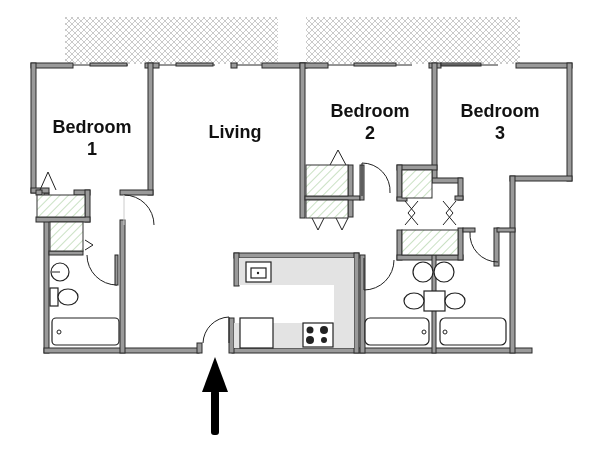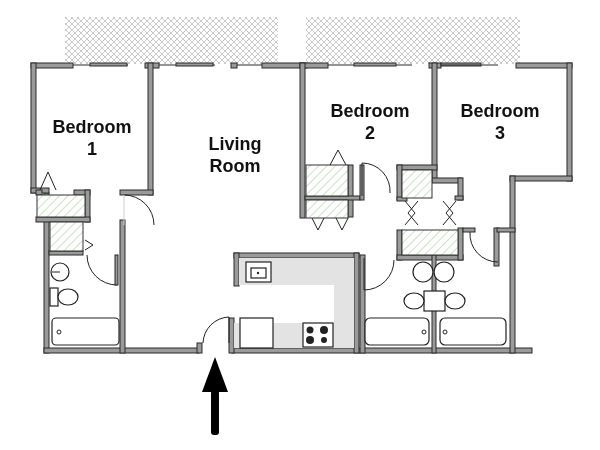--- a/index.html
+++ b/index.html
@@ -177,23 +177,22 @@
   <g>
     <polygon points="215,357 202,392 228,392" fill="#000"></polygon>
     <rect x="211" y="390" width="8" height="45" rx="3" fill="#000"></rect>
   </g>
 </svg>
 
 <div class="room-label" style="left:42px; top:116px; width:100px;">
   <span>Bedroom</span>
   <span>1</span>
 </div>
-<div class="room-label" style="left:185px; top:133px; width:100px;">
+<div class="room-label" style="left:185px; top:121px; width:100px;">
   <span>Living</span>
-  <span>Room</span>
 </div>
 <div class="room-label" style="left:320px; top:100px; width:100px;">
   <span>Bedroom</span>
   <span>2</span>
 </div>
 <div class="room-label" style="left:450px; top:100px; width:100px;">
   <span>Bedroom</span>
   <span>3</span>
 </div>
 

